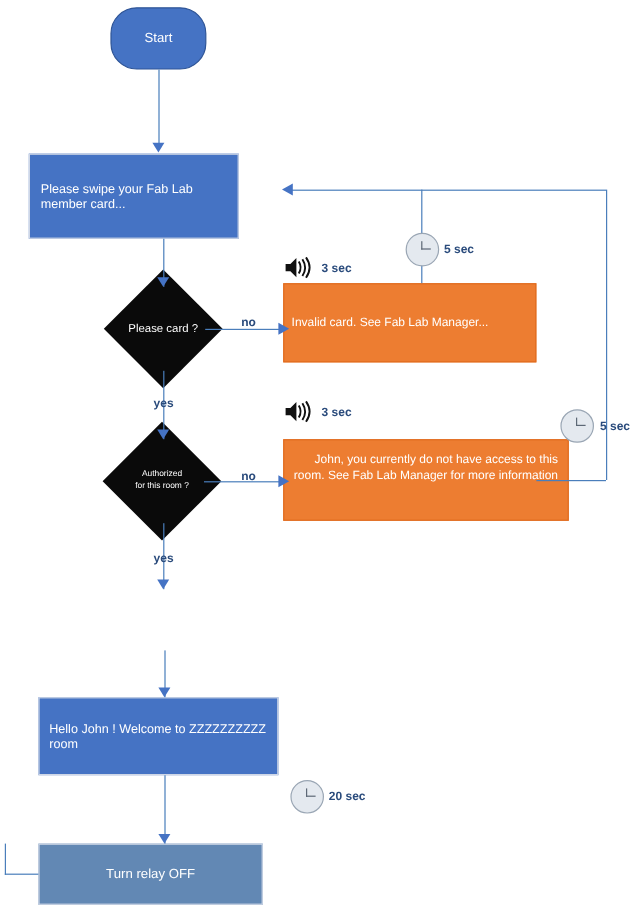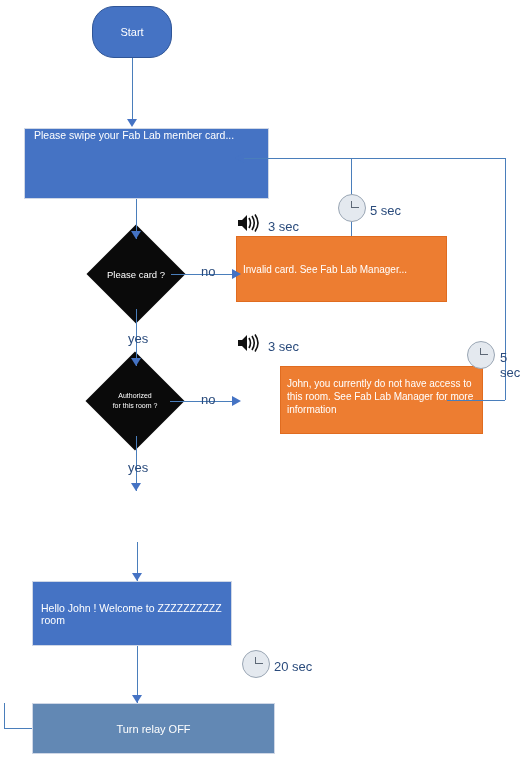--- a/index.html
+++ b/index.html
@@ -13,36 +13,36 @@
   .start{left:88px;top:6px;width:80px;height:52px;background:#4573c4;
          border:1px solid #2f5597;border-radius:22px;
          display:flex;align-items:center;justify-content:center;
          font-size:11px;}
 
   
   .proc-blue{background:#4573c4;border:1px solid #cfd7e6;}
   
   .proc-steel{background:#6288b4;border:1px solid #cfd7e6;}
   
-  .proc-orange{background:#ed7d31;border:1px solid #e06c20;}
-
-  .box-swipe{left:20px;top:128px;width:245px;height:71px;
-             display:flex;padding-left:9px;font-size:10.5px;}
+  .proc-orange{background:#ed7d31;border:1px solid #e06c20;text-align:right;}
+
+  .box-swipe{left:20px;top:128px;width:175px;height:71px;
+             display:flex;align-items:center;padding-left:9px;font-size:10.5px;}
   .box-relay-on{left:28px;top:491px;width:211px;height:51px;
              display:flex;align-items:center;justify-content:center;font-size:11px;}
   .box-hello{left:28px;top:581px;width:200px;height:65px;
              display:flex;align-items:center;padding-left:8px;font-size:10.5px;}
-  .box-relay-off{left:28px;top:703px;width:243px;height:51px;
+  .box-relay-off{left:28px;top:703px;width:187px;height:51px;
              display:flex;align-items:center;justify-content:center;font-size:11px;}
 
   .box-invalid{left:232px;top:236px;width:211px;height:66px;
              display:flex;align-items:center;padding-left:6px;font-size:10px;}
-  .box-noaccess{left:232px;top:366px;width:203px;height:68px;
+  .box-noaccess{left:232px;top:366px;width:238px;height:68px;
              display:flex;align-items:flex-start;padding:10px 8px 0 6px;font-size:10px;
-             line-height:13px;margin-left:44px;}
+             line-height:13px;}
 
   
   .diamond{position:absolute;}
   .diamond .shape{position:absolute;left:0;top:0;width:100%;height:100%;
       background:#0a0a0a;transform:rotate(45deg);}
   .diamond .dtext{position:absolute;left:0;top:0;width:100%;height:100%;
       display:flex;align-items:center;justify-content:center;text-align:center;
       color:#ffffff;z-index:2;}
   .d-valid{left:97px;top:239px;width:70px;height:70px;}
   .d-valid .dtext{font-size:9.5px;}
@@ -57,21 +57,21 @@
   .arrow-down{position:absolute;width:0;height:0;
      border-left:5px solid transparent;border-right:5px solid transparent;
      border-top:8px solid #4573c4;}
   .arrow-left{position:absolute;width:0;height:0;
      border-top:5px solid transparent;border-bottom:5px solid transparent;
      border-right:9px solid #4573c4;}
   .arrow-right{position:absolute;width:0;height:0;
      border-top:5px solid transparent;border-bottom:5px solid transparent;
      border-left:9px solid #4573c4;}
 
-  .lbl{position:absolute;color:#2a4b7c;font-size:13px;}
+  .lbl{position:absolute;color:#2a4b7c;font-size:10px;font-weight:bold;}
 
   
   .speaker{position:absolute;width:24px;height:18px;}
   .clock{position:absolute;width:26px;height:26px;border-radius:50%;
          background:#e4e9ef;border:1px solid #9aa6b4;}
   .clock .hh{position:absolute;background:#5d6876;}
   .clock .h1{left:12px;top:6px;width:1.4px;height:7px;}
   .clock .h2{left:12px;top:12px;width:8px;height:1.4px;}
 </style>
 </head>

